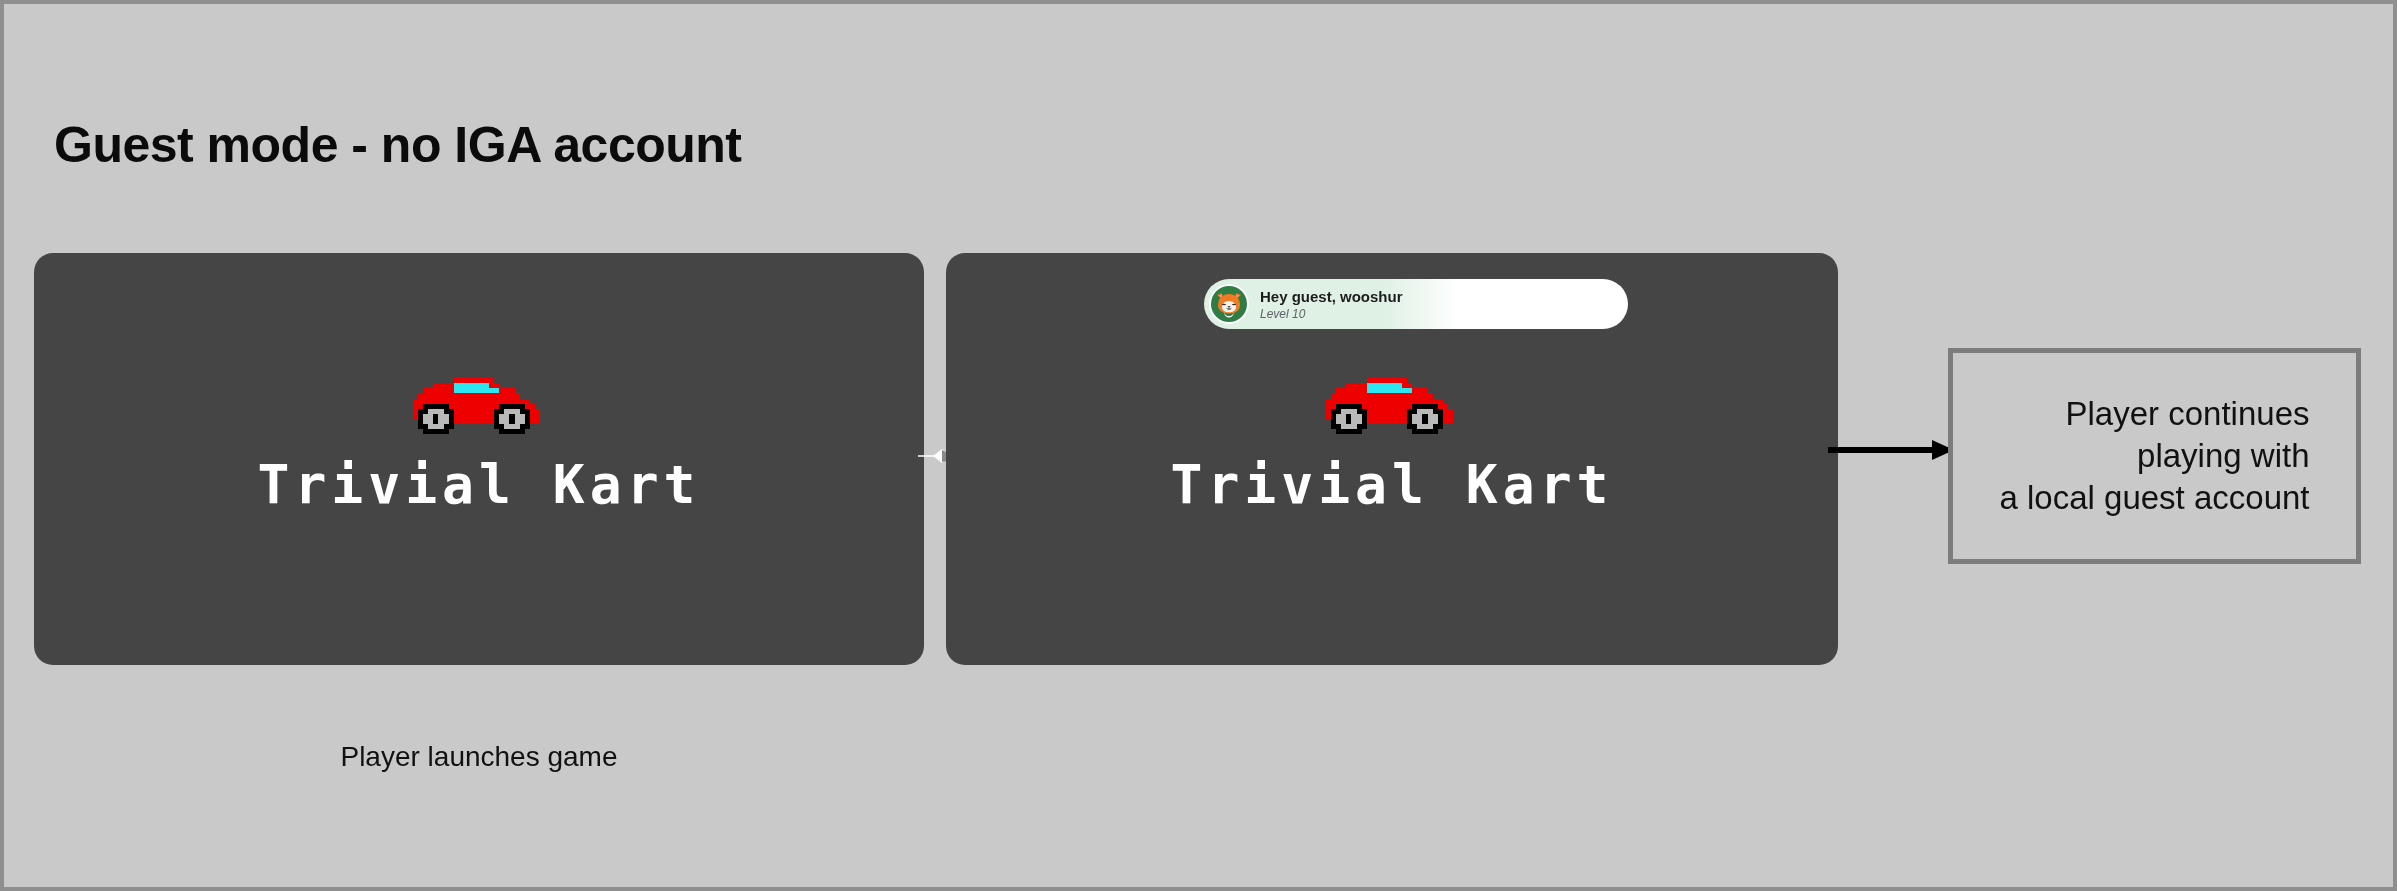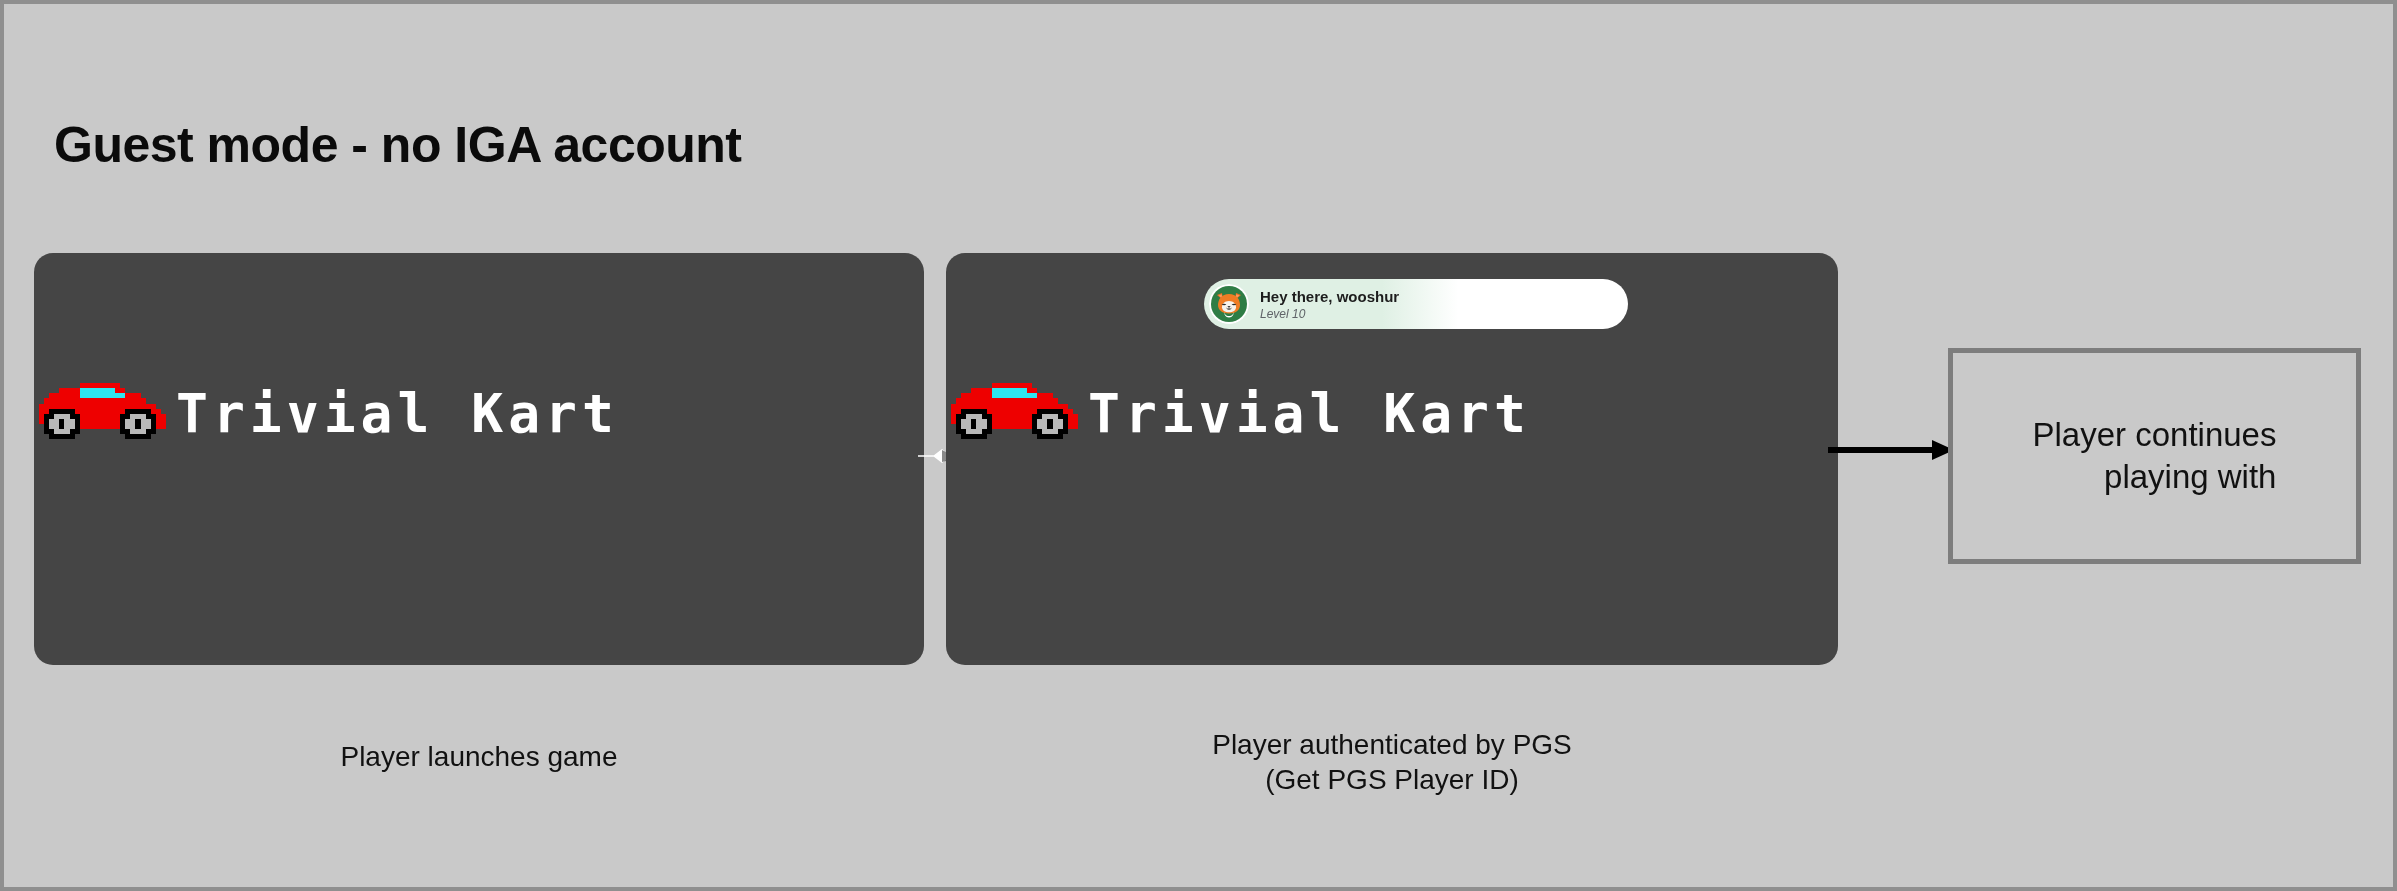--- a/index.html
+++ b/index.html
@@ -52,22 +52,23 @@
     height: 100%;
   }
 
   
   .logo-block {
     position: absolute;
     left: 0;
     right: 0;
     top: 110px;
     display: flex;
-    flex-direction: row;
+    flex-direction: column;
     align-items: center;
+    justify-content: space-between;
   }
   .logo-car {
     display: block;
     width: 142px;
     height: 71px;
     image-rendering: pixelated;
   }
   .logo-text {
     margin-top: 20px;
     font-family: "DejaVu Sans Mono", monospace;
@@ -250,21 +251,21 @@
           <path d="M20 17 C24.5 17 27 20 27 23.2 C27 26.2 24 28.2 20 28.2 C16 28.2 13 26.2 13 23.2 C13 20 15.5 17 20 17 Z" fill="#f6f2ec"></path>
           <path d="M12.5 20.3 C14.3 19.4 16.3 19.6 17.4 20.6 C16.2 21.4 13.9 21.5 12.5 20.3 Z" fill="#2a2a2a"></path>
           <path d="M27.5 20.3 C25.7 19.4 23.7 19.6 22.6 20.6 C23.8 21.4 26.1 21.5 27.5 20.3 Z" fill="#2a2a2a"></path>
           <path d="M20 23.2 L18.2 22 L21.8 22 Z" fill="#2a2a2a"></path>
           <path d="M20 23.2 L20 25.3" stroke="#2a2a2a" stroke-width="0.9"></path>
           <path d="M20 25.3 C18.6 25.3 17.8 24.6 17.6 23.9" stroke="#2a2a2a" stroke-width="0.8" fill="none"></path>
           <path d="M20 25.3 C21.4 25.3 22.2 24.6 22.4 23.9" stroke="#2a2a2a" stroke-width="0.8" fill="none"></path>
           <path d="M15 26.5 C15 30 17 32 20 32 C23 32 25 30 25 26.5 C25 30.5 23.5 33.5 20 33.5 C16.5 33.5 15 30.5 15 26.5 Z" fill="#ffffff"></path>
         </svg>
         <div class="greeting-text">
-          <div class="greeting-name">Hey there, wooshur</div>
+          <div class="greeting-name">Hey guest, wooshur</div>
           <div class="greeting-level">Level 10</div>
         </div>
       </div>
 
       <div class="logo-block">
         <svg class="logo-car" viewBox="0 0 28 14">
           <g shape-rendering="crispEdges">
             <rect x="9" y="3" width="8" height="1" fill="#ee0000"></rect>
             <rect x="5" y="4" width="4" height="1" fill="#ee0000"></rect>
             <rect x="9" y="4" width="7" height="1" fill="#2ee6f0"></rect>
@@ -292,30 +293,27 @@
             <rect x="18" y="10" width="5" height="2" fill="#b9b9b9"></rect>
             <rect x="19" y="12" width="3" height="1" fill="#b9b9b9"></rect>
             <rect x="20" y="10" width="1" height="2" fill="#000000"></rect>
           </g>
         </svg>
         <div class="logo-text">Trivial Kart</div>
       </div>
     </div>
   </div>
 
-  <div class="caption" id="caption-2">
-    <div>Player authenticated by PGS</div>
-    <div>(Get PGS Player ID)</div>
-  </div>
 
   <svg class="arrow" viewBox="0 0 130 32">
     <line x1="0" y1="16" x2="108" y2="16" stroke="#000000" stroke-width="6"></line>
     <path d="M104 6 L126 16 L104 26 Z" fill="#000000"></path>
   </svg>
 
   <div class="callout">
     <div class="callout-text">
       <div>Player continues</div>
       <div>playing with</div>
+      <div>a local guest account</div>
     </div>
   </div>
 
 </div>
 
 </body></html>

